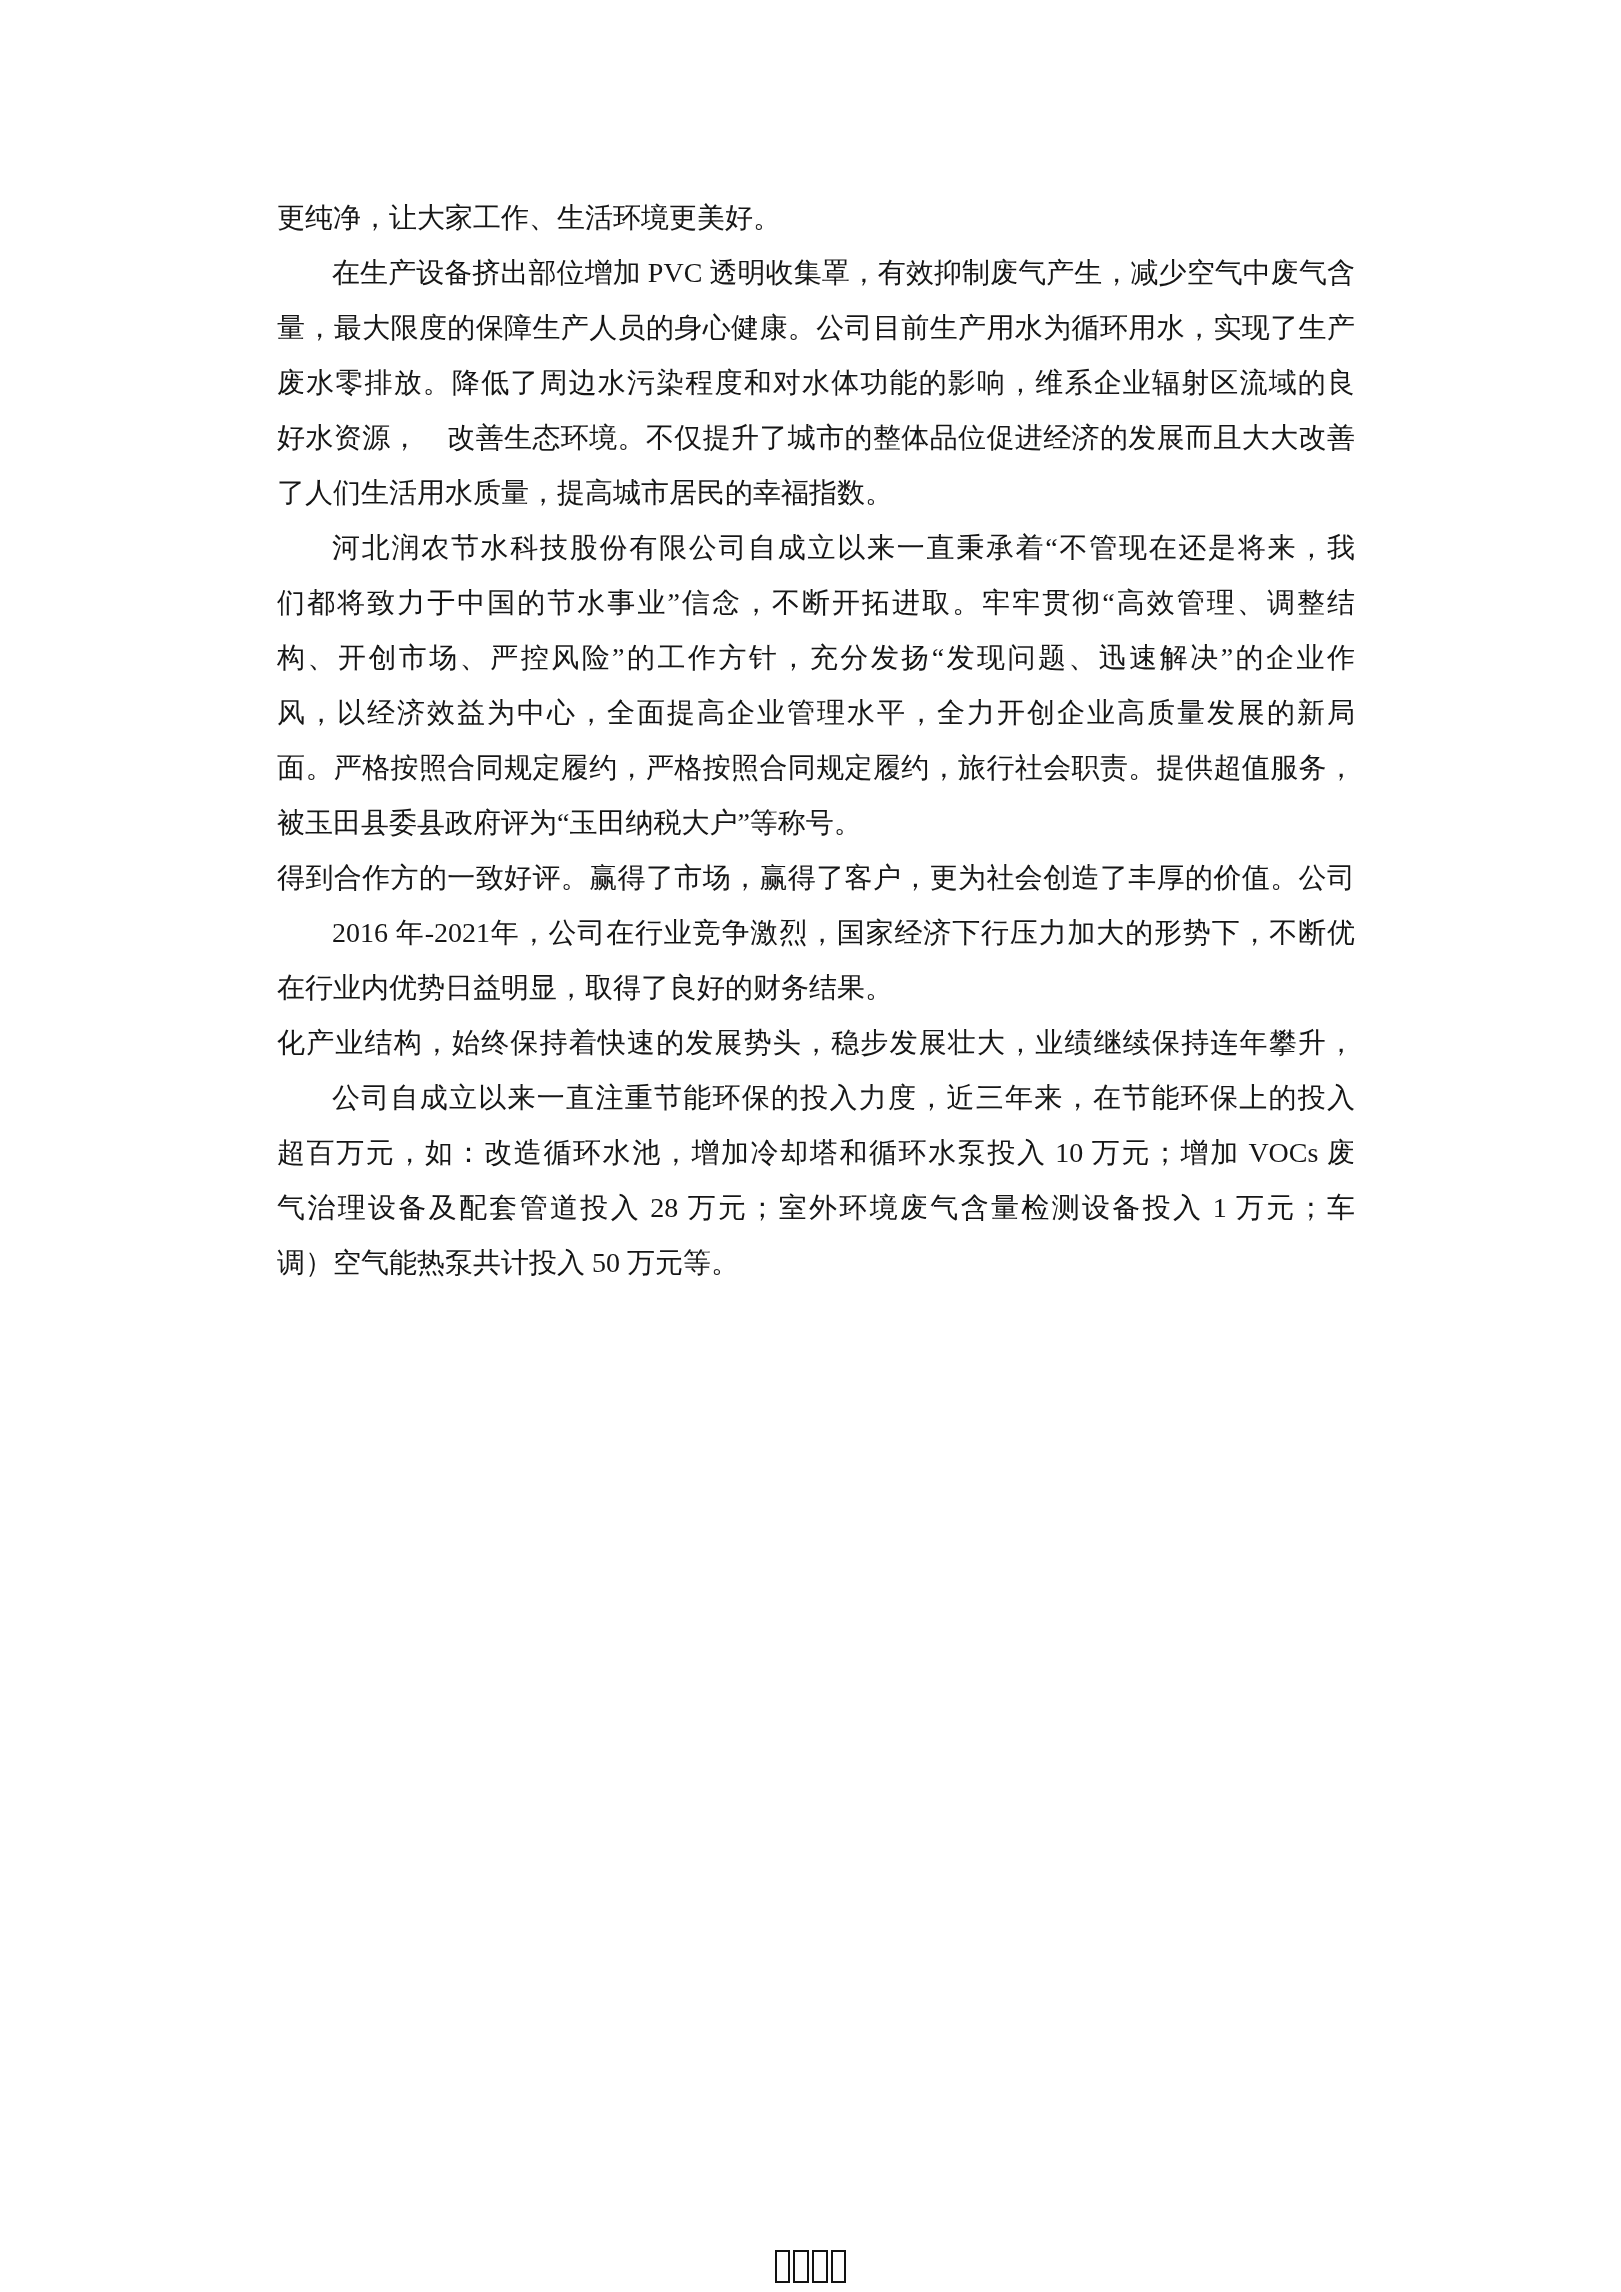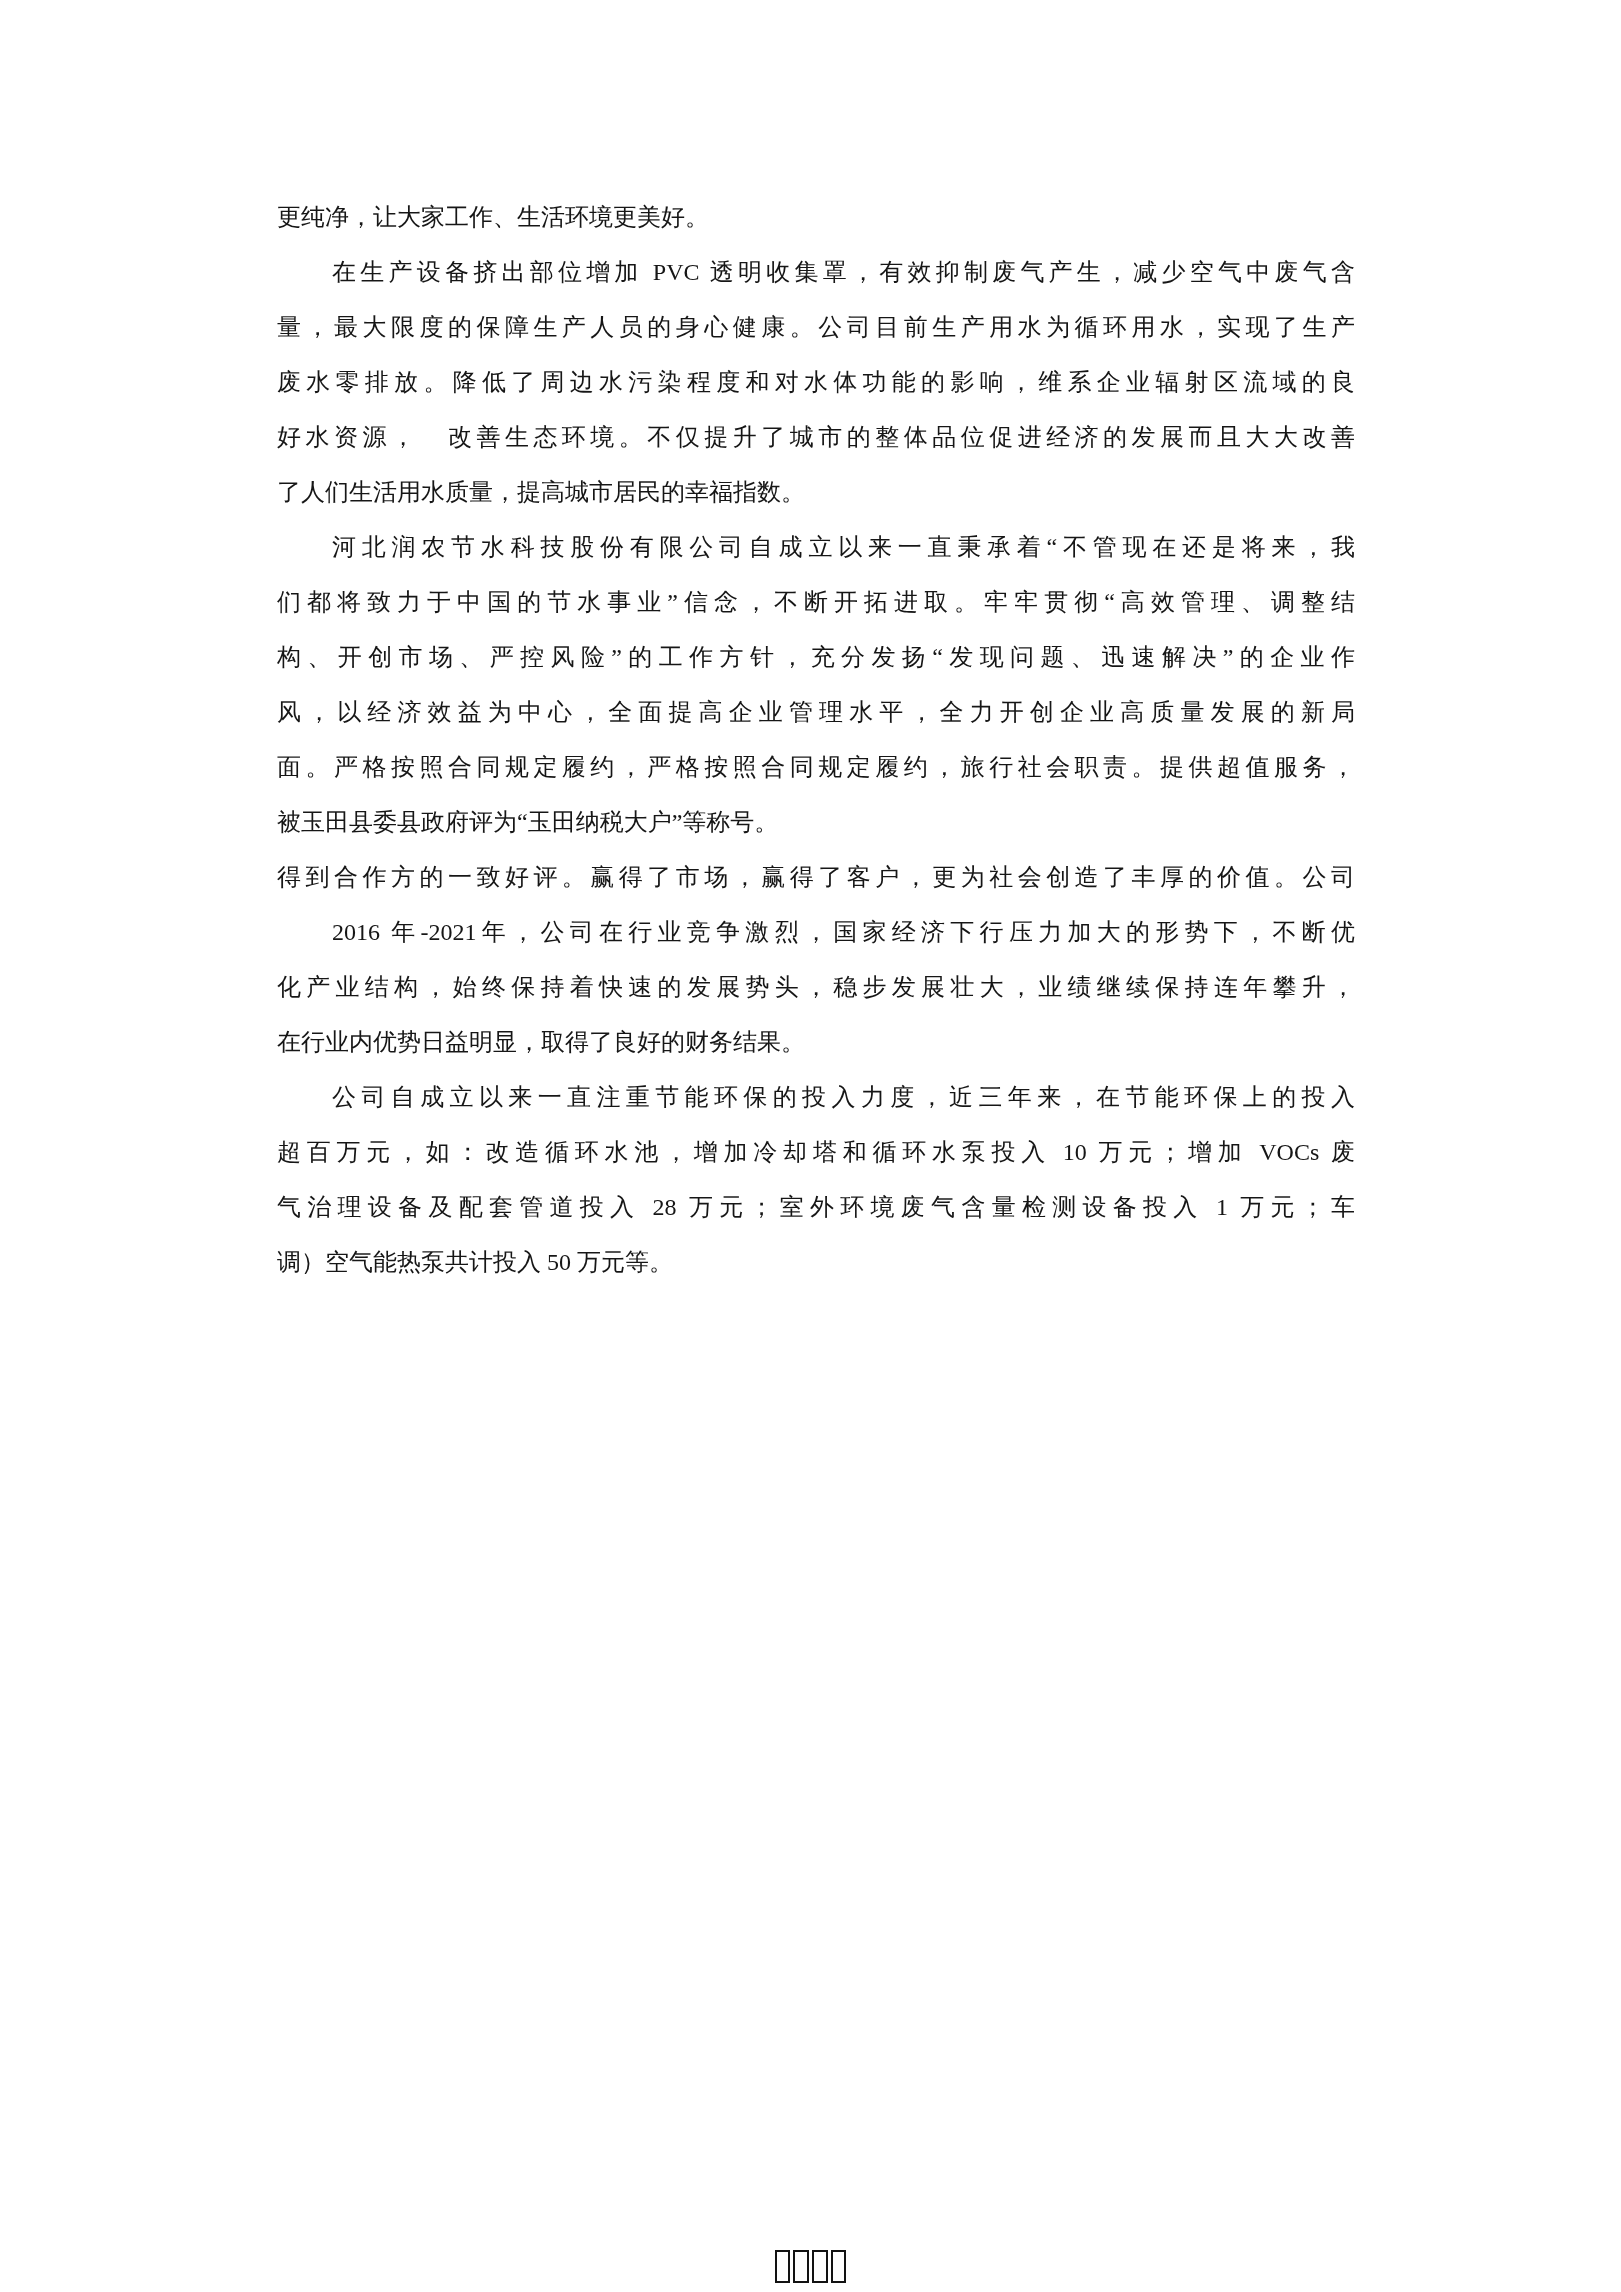--- a/index.html
+++ b/index.html
@@ -20,21 +20,21 @@
     position: absolute;
     left: 277px;
     top: 190px;
     width: 1078px;
   }
   .paragraph {
     margin: 0;
     padding: 0;
   }
   .line {
-    font-size: 24px;
+    font-size: 28px;
     line-height: 55px;
     height: 55px;
     text-align: justify;
     text-align-last: justify;
     text-justify: inter-character;
     overflow: visible;
   }
   .line.last {
     text-align-last: left;
   }
@@ -78,22 +78,22 @@
         <div class="line indent">河北润农节水科技股份有限公司自成立以来一直秉承着“不管现在还是将来，我</div>
         <div class="line">们都将致力于中国的节水事业”信念，不断开拓进取。牢牢贯彻“高效管理、调整结</div>
         <div class="line">构、开创市场、严控风险”的工作方针，充分发扬“发现问题、迅速解决”的企业作</div>
         <div class="line">风，以经济效益为中心，全面提高企业管理水平，全力开创企业高质量发展的新局</div>
         <div class="line">面。严格按照合同规定履约，严格按照合同规定履约，旅行社会职责。提供超值服务，</div>
         <div class="line last">被玉田县委县政府评为“玉田纳税大户”等称号。</div>
         <div class="line">得到合作方的一致好评。赢得了市场，赢得了客户，更为社会创造了丰厚的价值。公司</div>
       </div>
       <div class="paragraph">
         <div class="line indent">2016 年-2021年，公司在行业竞争激烈，国家经济下行压力加大的形势下，不断优</div>
+        <div class="line last">在行业内优势日益明显，取得了良好的财务结果。</div>
         <div class="line">化产业结构，始终保持着快速的发展势头，稳步发展壮大，业绩继续保持连年攀升，</div>
-        <div class="line last">在行业内优势日益明显，取得了良好的财务结果。</div>
       </div>
       <div class="paragraph">
         <div class="line indent">公司自成立以来一直注重节能环保的投入力度，近三年来，在节能环保上的投入</div>
         <div class="line">超百万元，如：改造循环水池，增加冷却塔和循环水泵投入 10 万元；增加 VOCs 废</div>
         <div class="line">气治理设备及配套管道投入 28 万元；室外环境废气含量检测设备投入 1 万元；车</div>
         <div class="line last">调）空气能热泵共计投入 50 万元等。</div>
       </div>
     </main>
   <footer class="footer" id="page-footer">
       <span class="glyph-box"></span>

